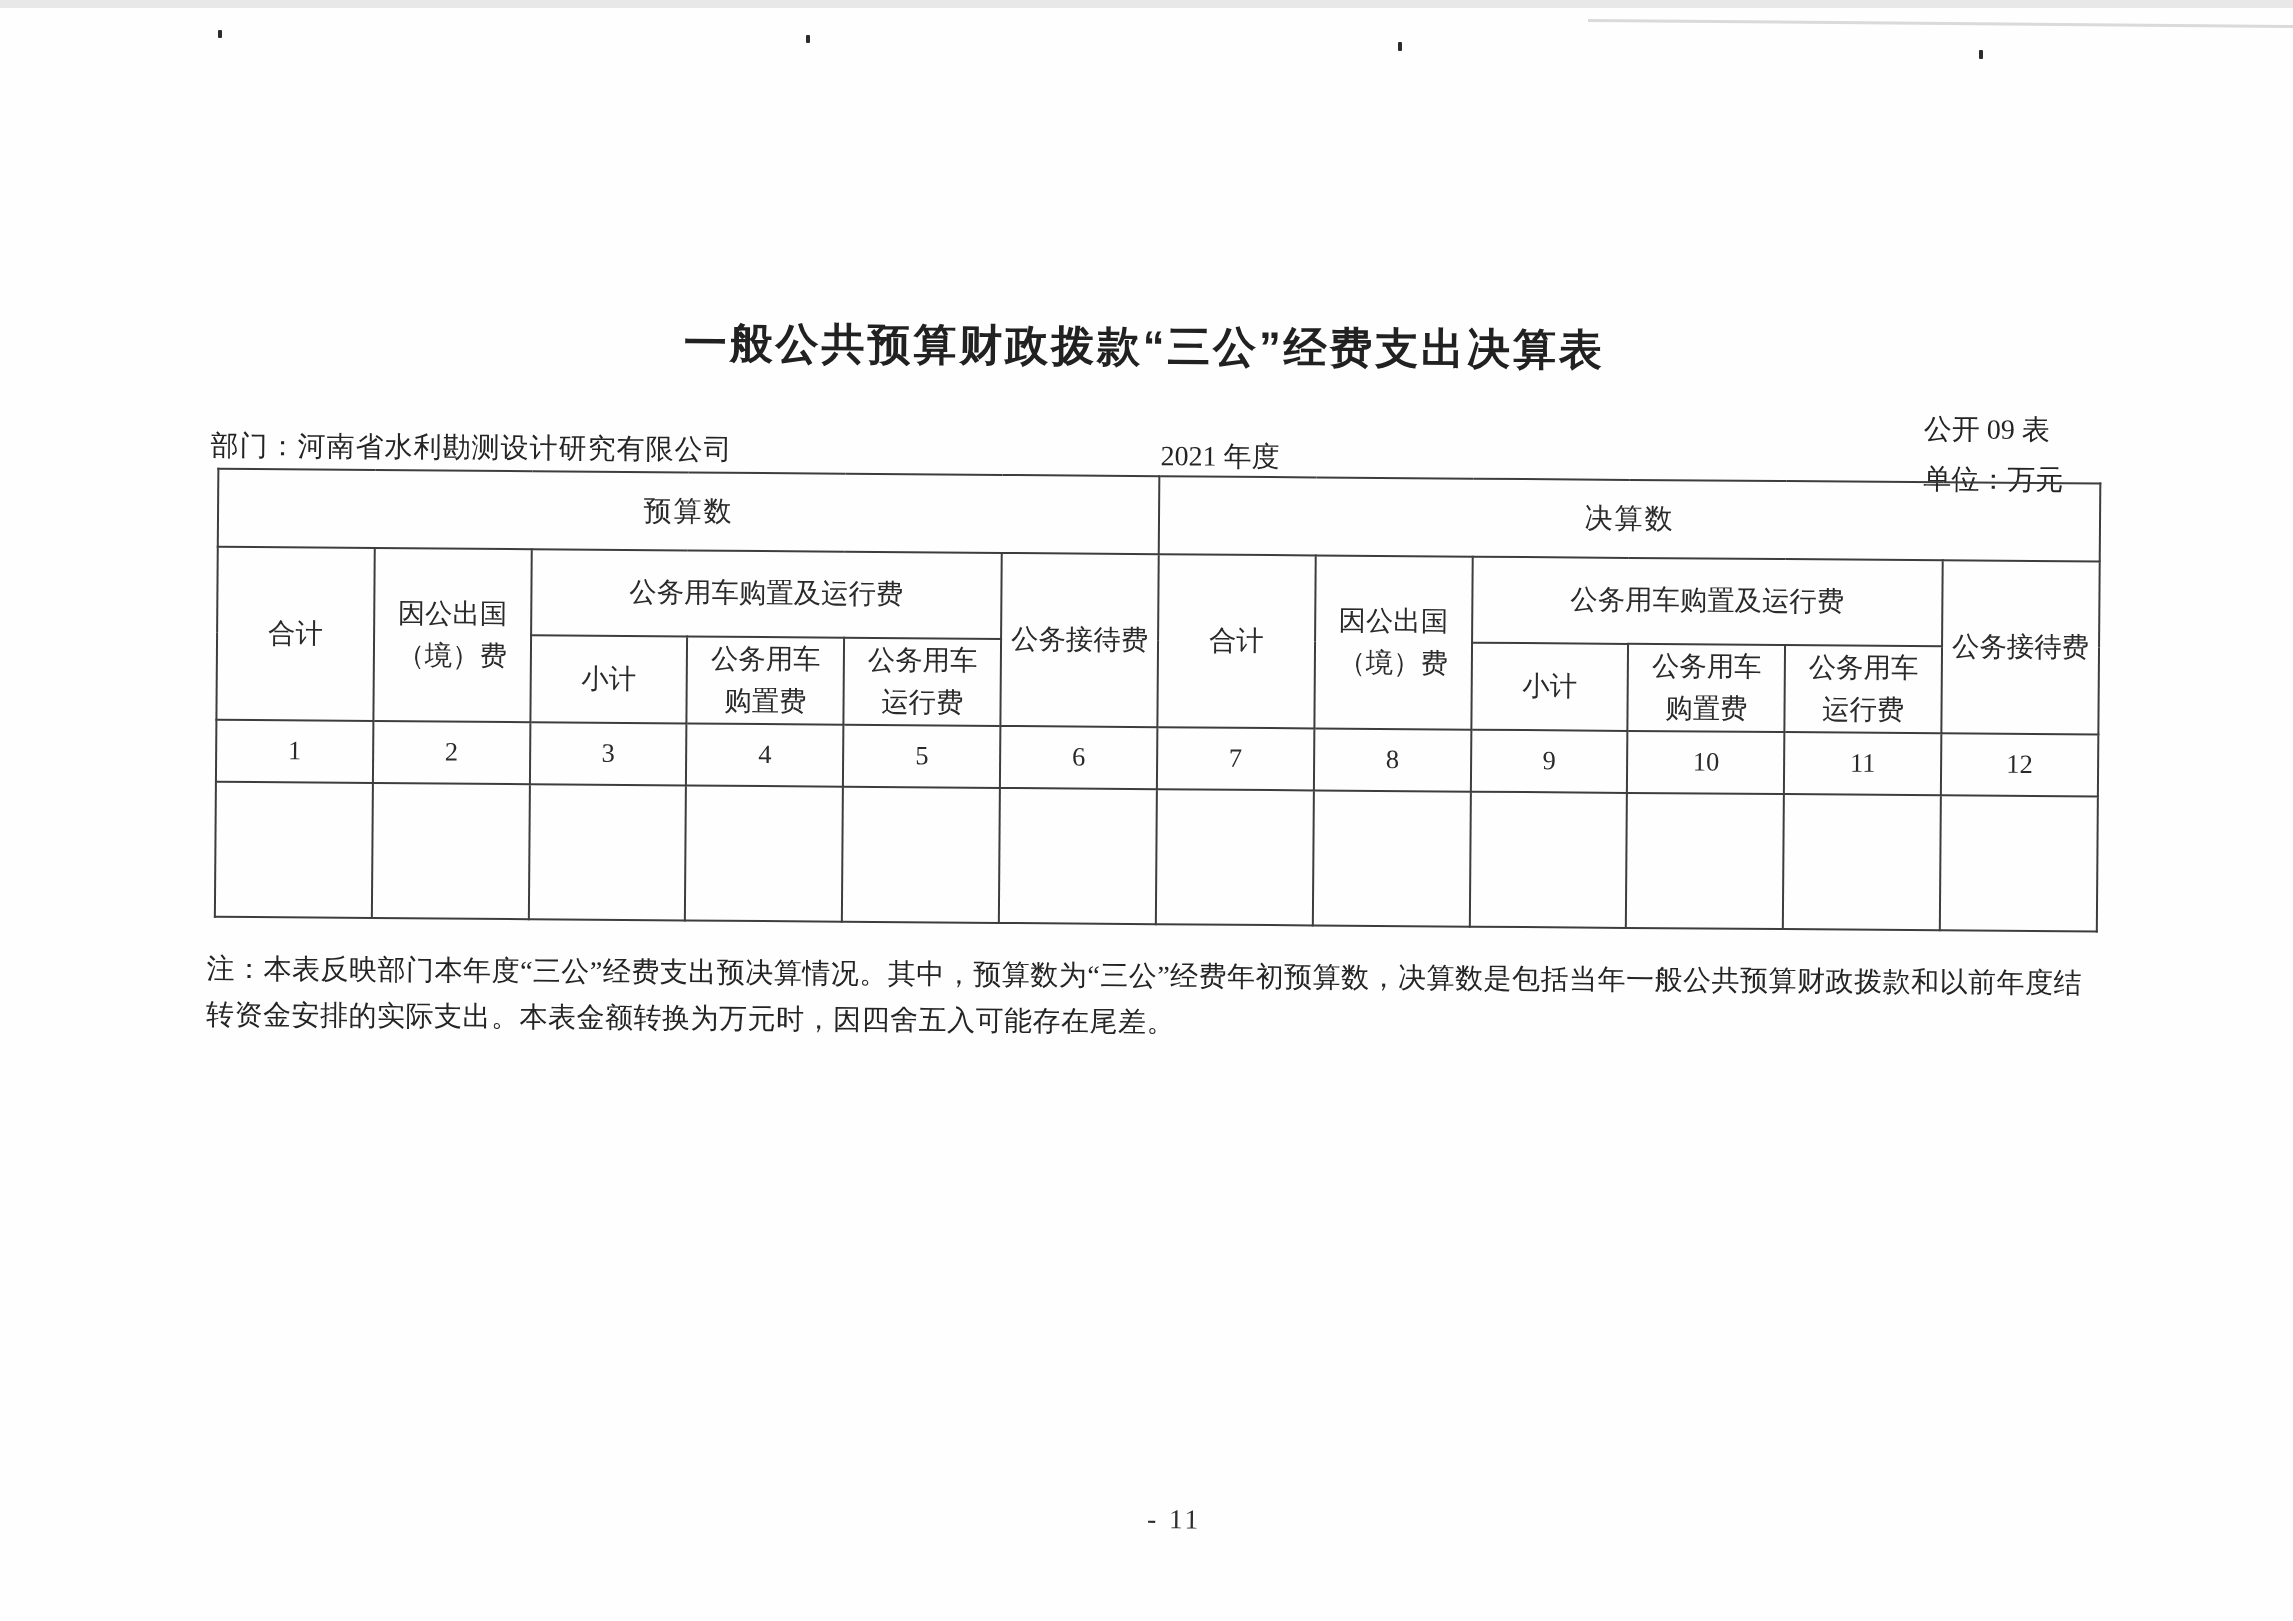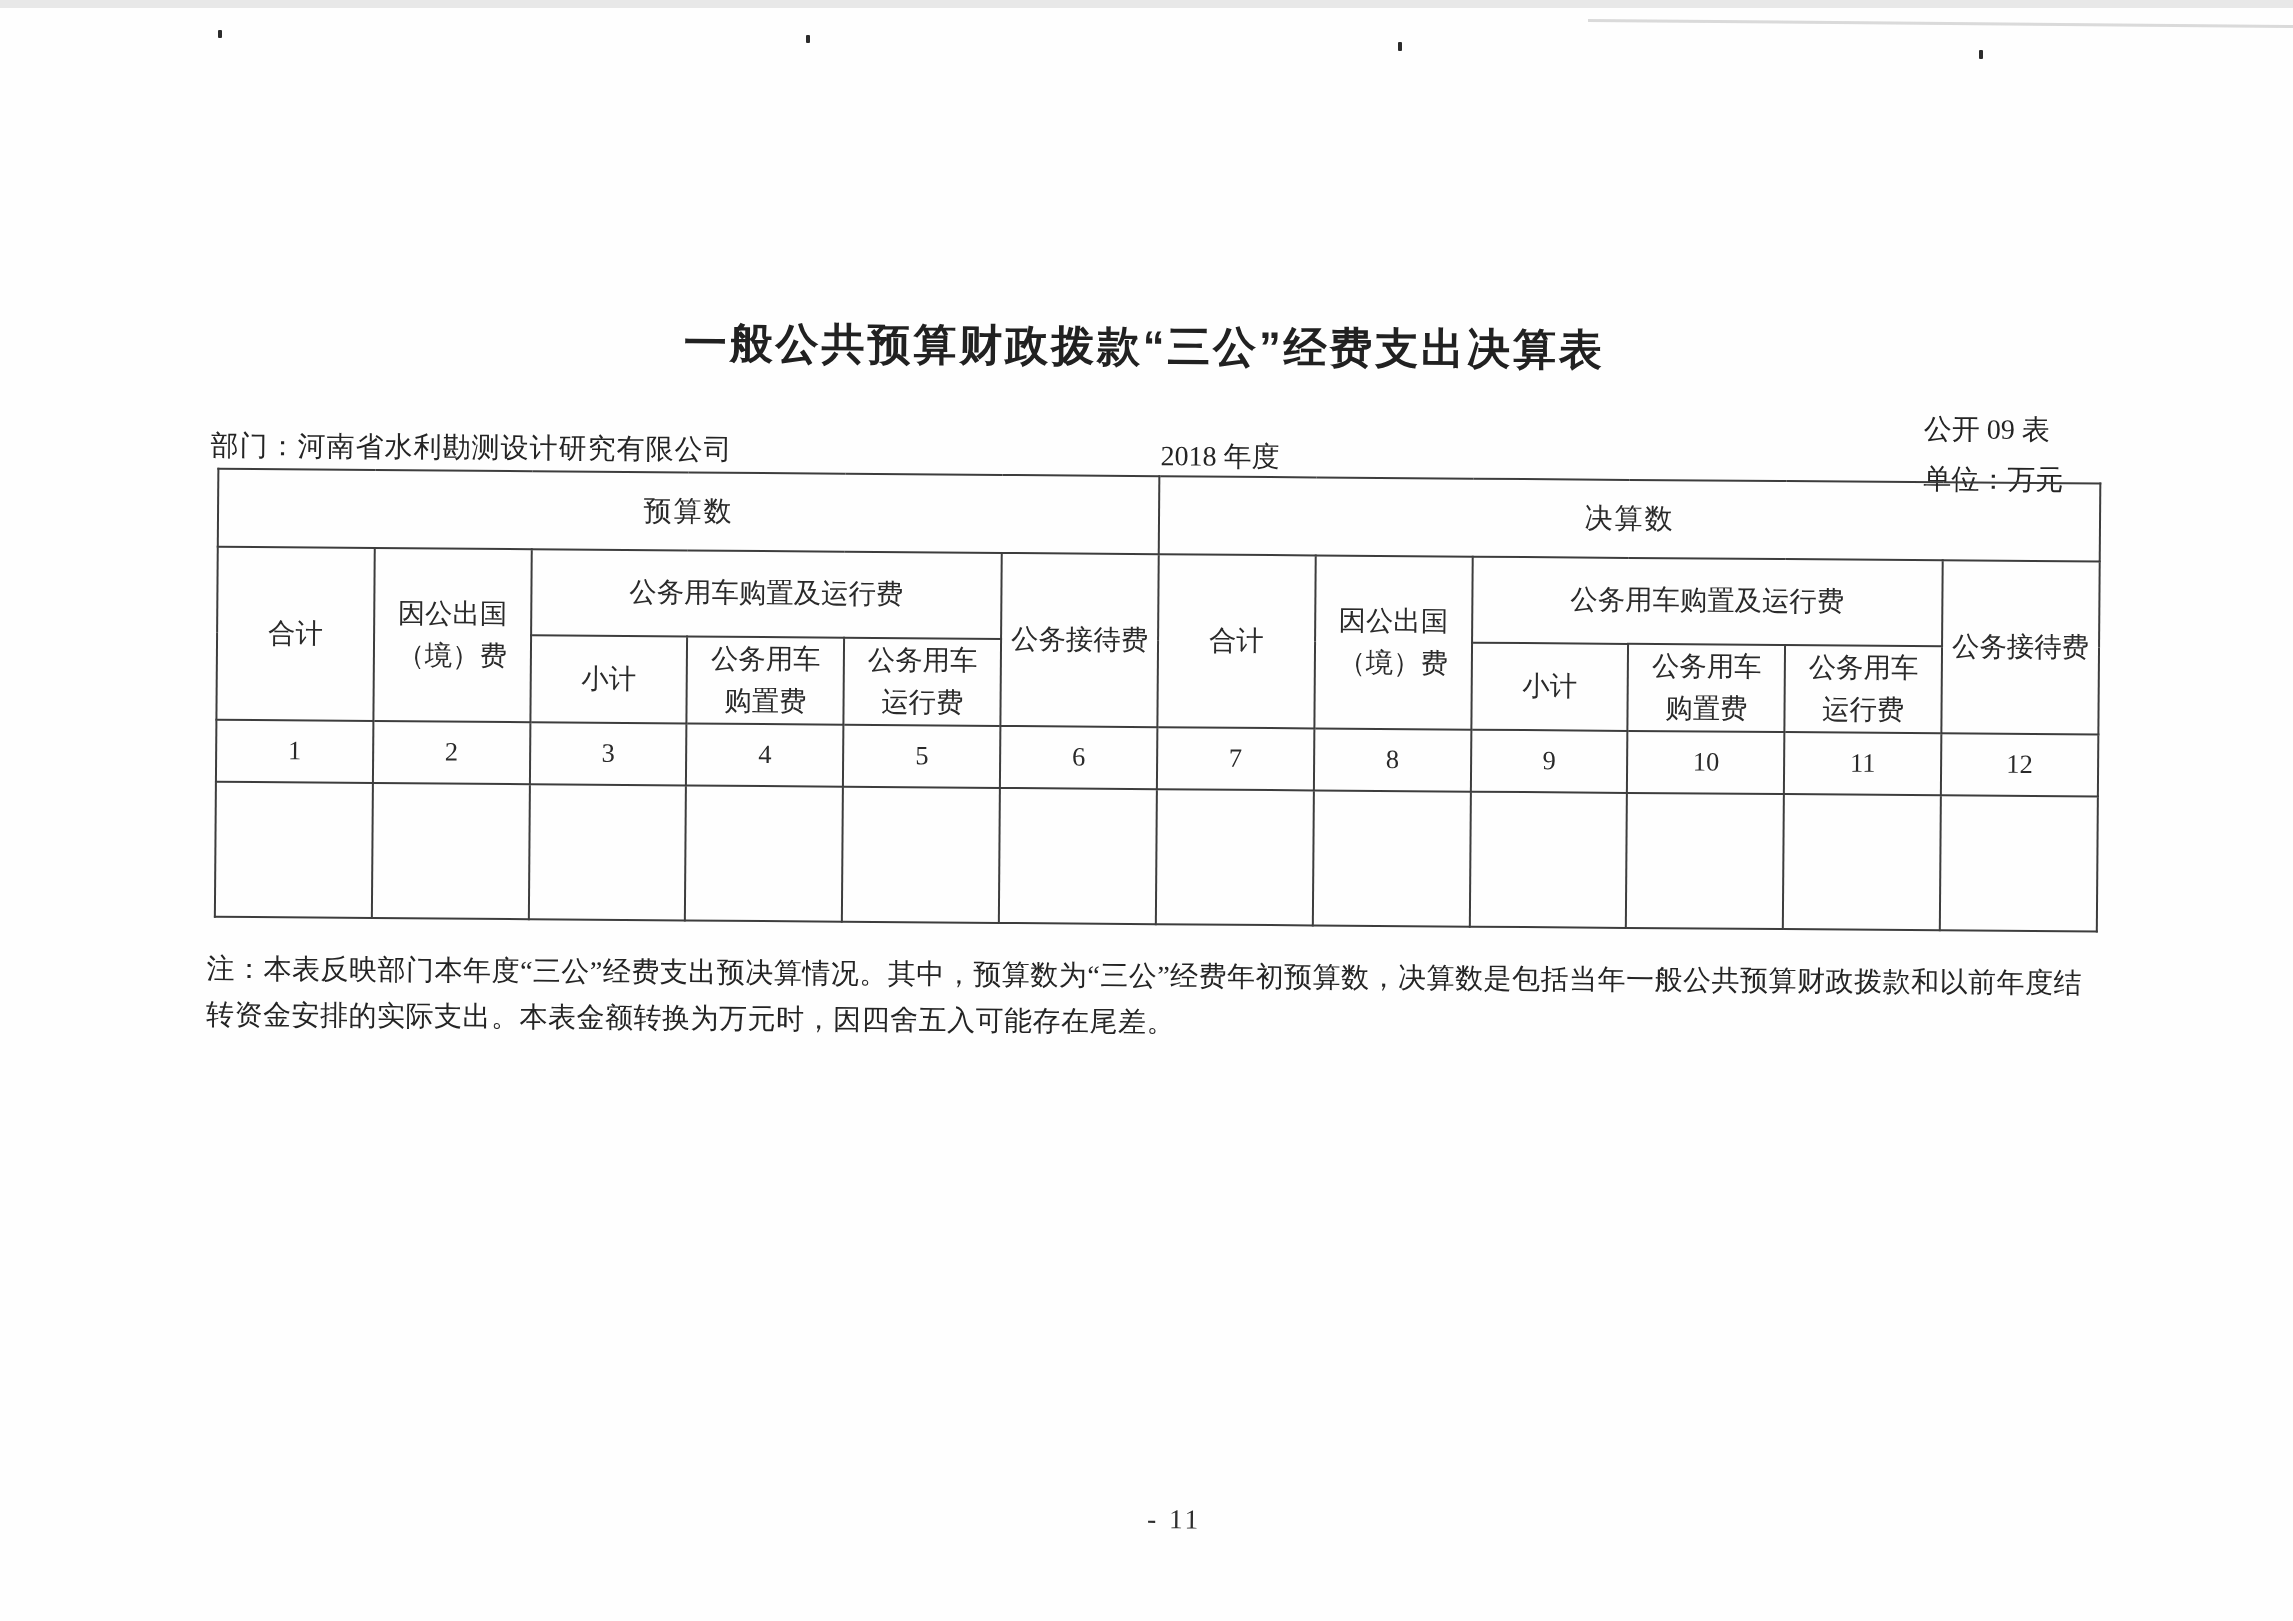--- a/index.html
+++ b/index.html
@@ -144,21 +144,21 @@
   <div class="speck s3"></div>
   <div class="speck s4"></div>
   <div class="streak"></div>
 
   <div class="sheet">
 
     <h1 class="title">一般公共预算财政拨款“三公”经费支出决算表</h1>
 
     <div class="meta-dept"><span>部门：</span><span>河南省水利勘测设计研究有限公司</span></div>
 
-    <div class="meta-year">2018 年度</div>
+    <div class="meta-year">2021 年度</div>
 
     <div class="meta-form">公开 09 表</div>
 
     <div class="meta-unit">单位：万元</div>
 
     <table class="sangong">
       <colgroup>
         <col span="12" style="width:8.3333%">
       </colgroup>
       <tbody>

